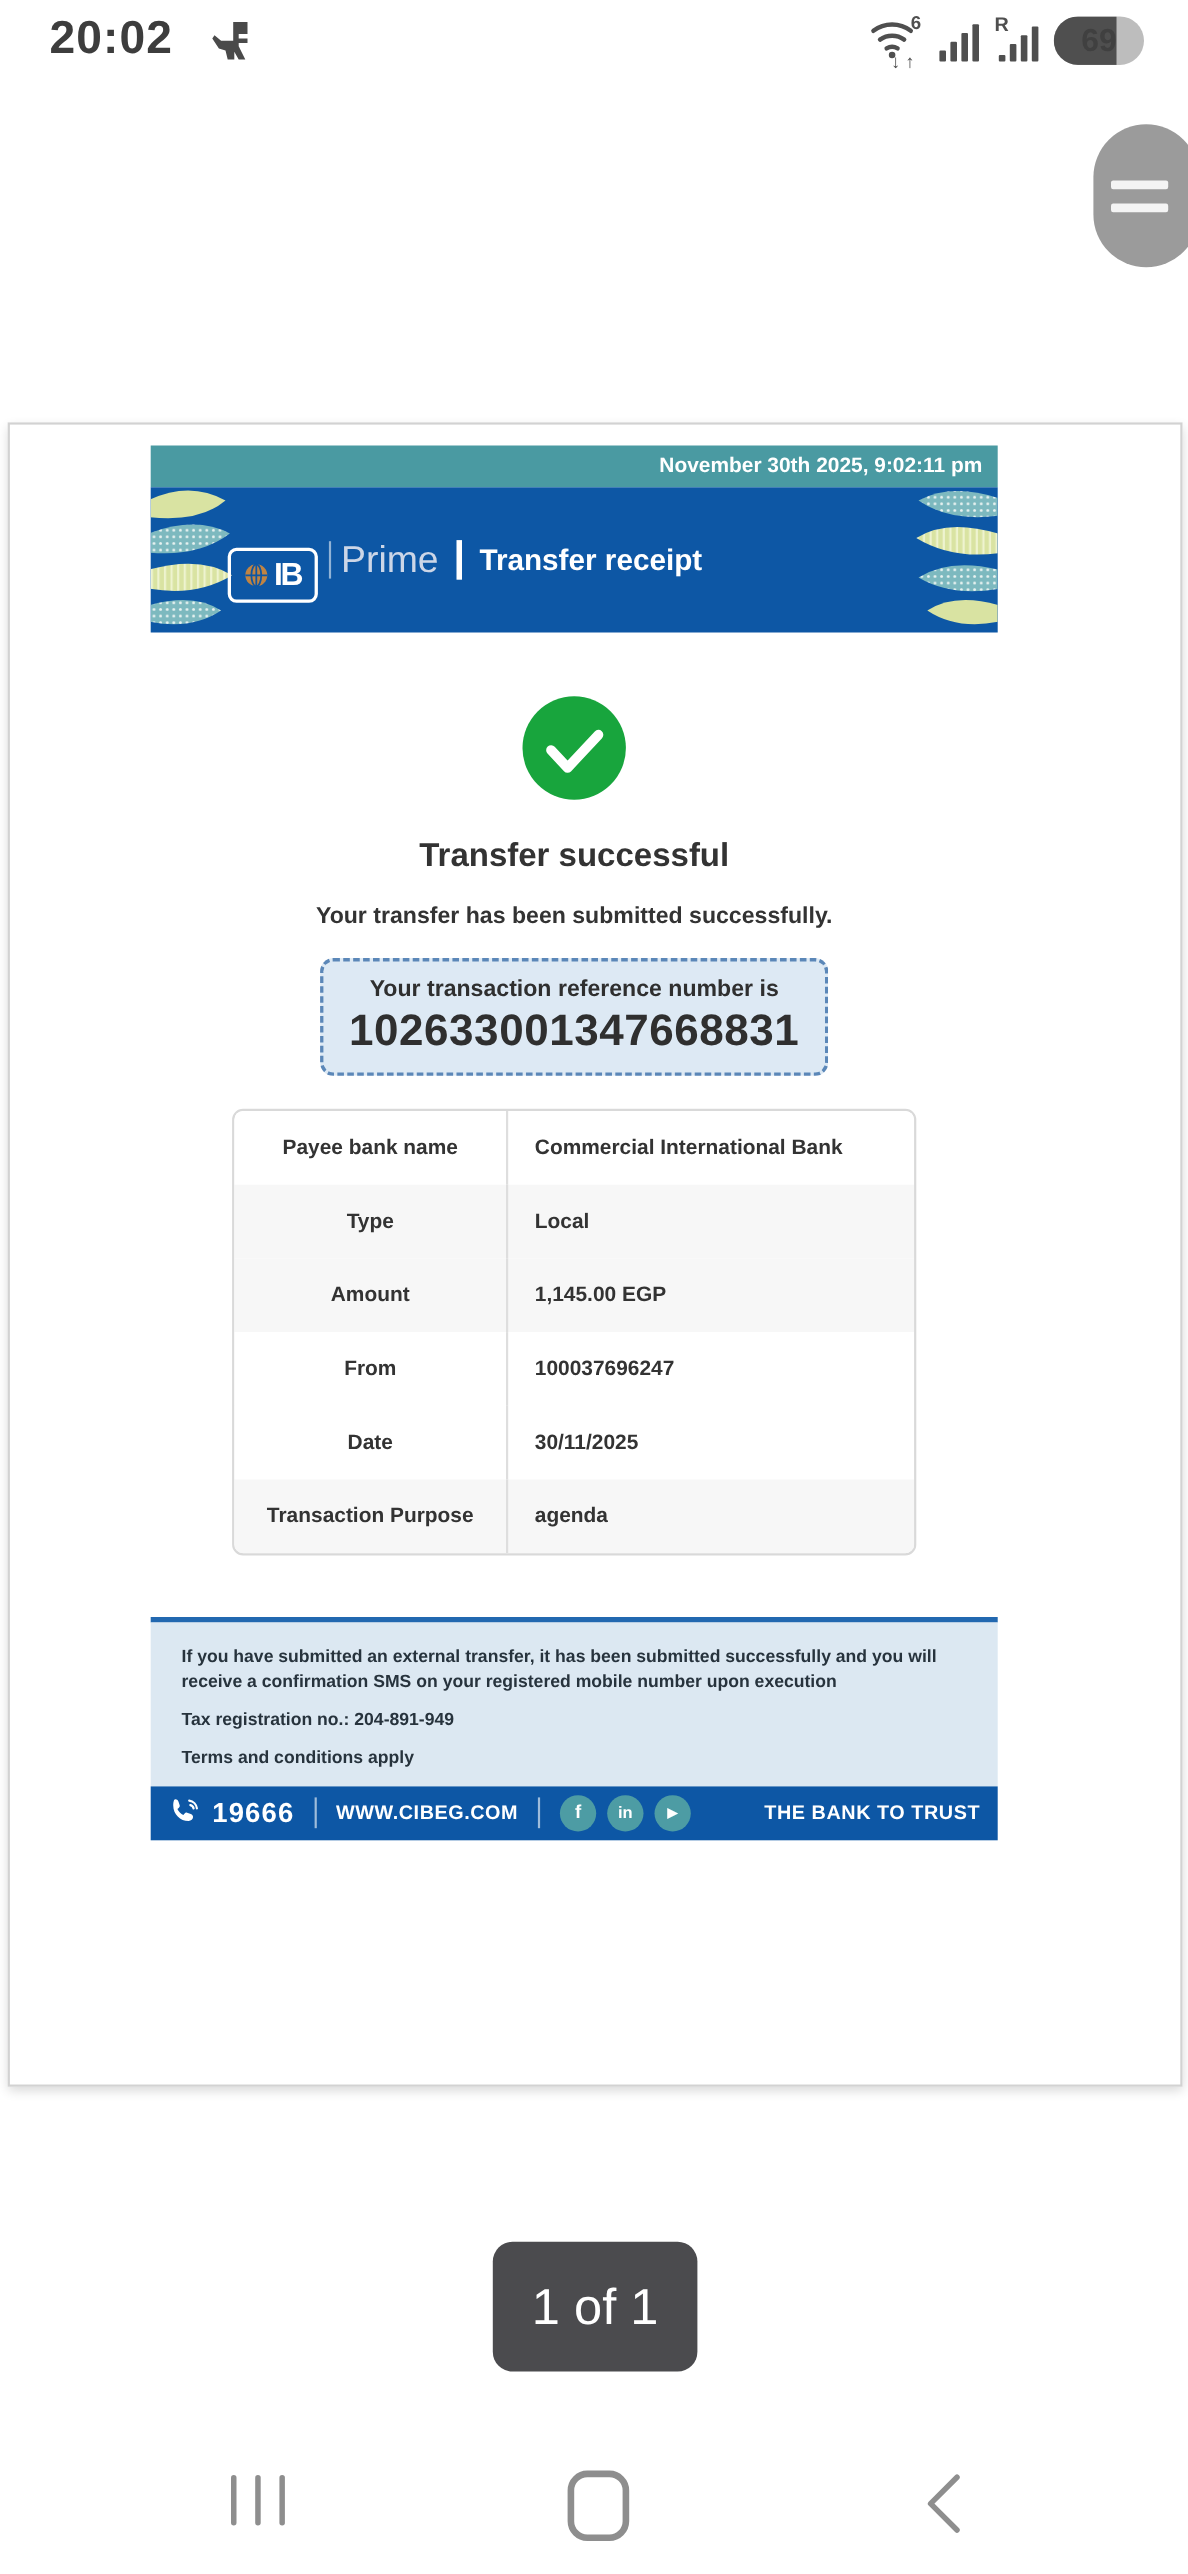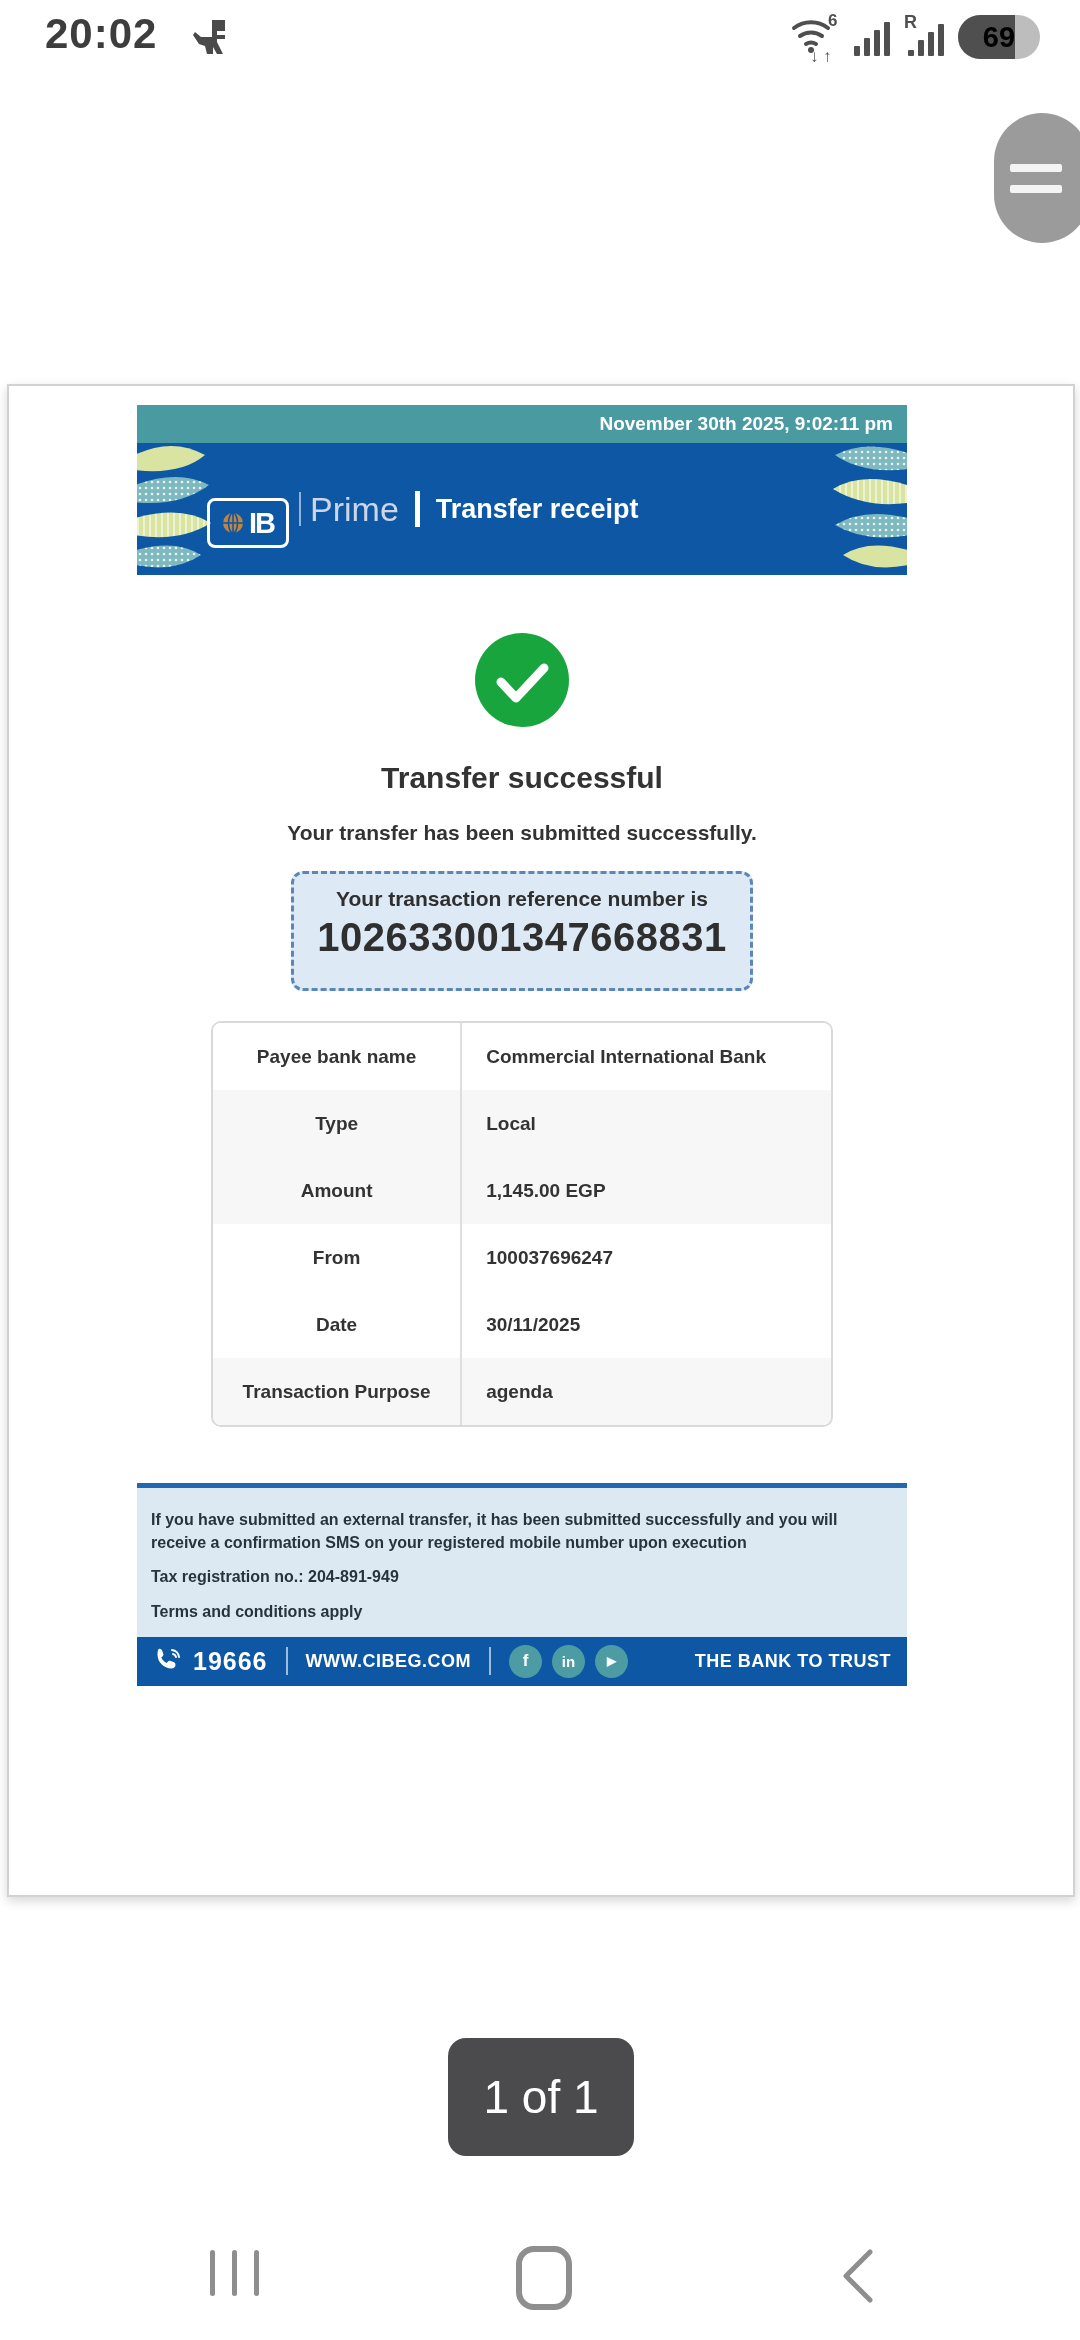--- a/index.html
+++ b/index.html
@@ -6,21 +6,21 @@
   .screen{
     position:relative;width:1080px;height:2340px;background:#ffffff;overflow:hidden;
     font-family:"Liberation Sans", sans-serif;
   }
   
   .time{position:absolute;left:45px;top:10px;font-size:42px;font-weight:600;color:#3d3d3d;letter-spacing:1px;}
   .dino{position:absolute;left:192px;top:18px;}
   .status-right{position:absolute;right:40px;top:12px;display:flex;align-items:center;gap:10px;height:50px;}
   .battery{position:relative;width:82px;height:44px;border-radius:22px;background:#bdbdbd;overflow:hidden;}
   .battery-fill{position:absolute;left:0;top:0;bottom:0;background:#4f4f4f;}
-  .battery-num{position:absolute;inset:0;display:flex;align-items:center;justify-content:center;color:#000000;font-size:29px;font-weight:700;}
+  .battery-num{position:absolute;inset:0;display:flex;align-items:center;justify-content:center;color:#404040;font-size:29px;font-weight:700;}
   
   .float-btn{position:absolute;right:-10px;top:113px;width:96px;height:130px;background:#9b9b9b;border-radius:48px;
     display:flex;flex-direction:column;align-items:center;justify-content:center;gap:13px;}
   .float-btn .line{width:52px;height:8px;background:#f4f4f4;border-radius:2px;margin-right:12px;}
   
   .page{position:absolute;left:7px;top:384px;width:1064px;height:1509px;background:#fff;
     border:2px solid #d2d2d2;box-shadow:0 4px 10px rgba(0,0,0,0.16);}
   .receipt{position:absolute;left:128px;top:19px;width:770px;}
   .teal-bar{height:38px;background:#4a9aa2;color:#fff;display:flex;align-items:center;justify-content:flex-end;
     padding-right:14px;font-size:19px;font-weight:700;}
@@ -34,32 +34,32 @@
   .sep-thin{width:2px;height:34px;background:rgba(255,255,255,0.55);margin:0 9px 0 10px;}
   .prime{color:#ccd6e7;font-size:34px;font-weight:400;}
   .sep-thick{width:5px;height:36px;background:#fff;margin:0 16px;}
   .doc-title{color:#fff;font-size:27px;font-weight:700;}
   
   .rbody{background:#fff;text-align:center;}
   .check-circle{position:relative;width:94px;height:94px;border-radius:50%;background:#18a53d;margin:58px auto 0;}
   .result-title{margin-top:34px;font-size:30px;font-weight:700;color:#333;}
   .result-sub{margin-top:26px;font-size:21px;font-weight:700;color:#333;}
   .ref-box{margin:26px auto 0;width:456px;background:#dde9f4;border:3px dashed #5b87b8;border-radius:12px;
-    padding:13px 0 28px;}
+    padding:13px 0 15px;}
   .ref-label{font-size:21px;font-weight:700;color:#2f2f2f;}
   .ref-number{margin-top:4px;font-size:40px;font-weight:800;color:#2f2f2f;letter-spacing:0.5px;}
   .details{margin:30px auto 0;width:618px;border:2px solid #d9d9d9;border-radius:10px;overflow:hidden;text-align:left;}
   .drow{display:flex;height:67px;background:#fff;}
   .drow.alt{background:#f7f7f7;}
   .dlabel{width:40%;display:flex;align-items:center;justify-content:center;font-size:19px;font-weight:700;color:#333;
     border-right:2px solid #dedede;text-align:center;}
   .dvalue{flex:1;display:flex;align-items:center;padding-left:24px;font-size:19px;font-weight:700;color:#333;}
   .divider{height:5px;background:#2268b0;margin-top:56px;}
   .notes{background:#dce8f2;text-align:left;padding:20px 16px 14px 14px;}
-  .note{font-size:16px;font-weight:700;color:#27333d;line-height:1.45;margin:0 0 11px 0;}
+  .note{font-size:16px;font-weight:700;color:#27333d;line-height:1.45;margin:0 0 11px 14px;}
   .footer-bar{height:49px;background:#0d57a5;display:flex;align-items:center;padding:0 16px;color:#fff;}
   .phone-num{font-size:25px;font-weight:700;margin-left:10px;letter-spacing:1px;}
   .fsep{width:2px;height:28px;background:rgba(255,255,255,0.6);margin:0 18px;}
   .website{font-size:18px;font-weight:700;letter-spacing:0.5px;}
   .socials{display:flex;align-items:center;gap:10px;}
   .soc{width:33px;height:33px;border-radius:50%;background:#4d9ca4;display:flex;align-items:center;justify-content:center;
     color:#fff;font-size:17px;font-weight:700;}
   .soc.yt{font-size:12px;}
   .soc.li{font-size:15px;}
   .slogan{margin-left:auto;font-size:18px;font-weight:700;letter-spacing:0.5px;}

